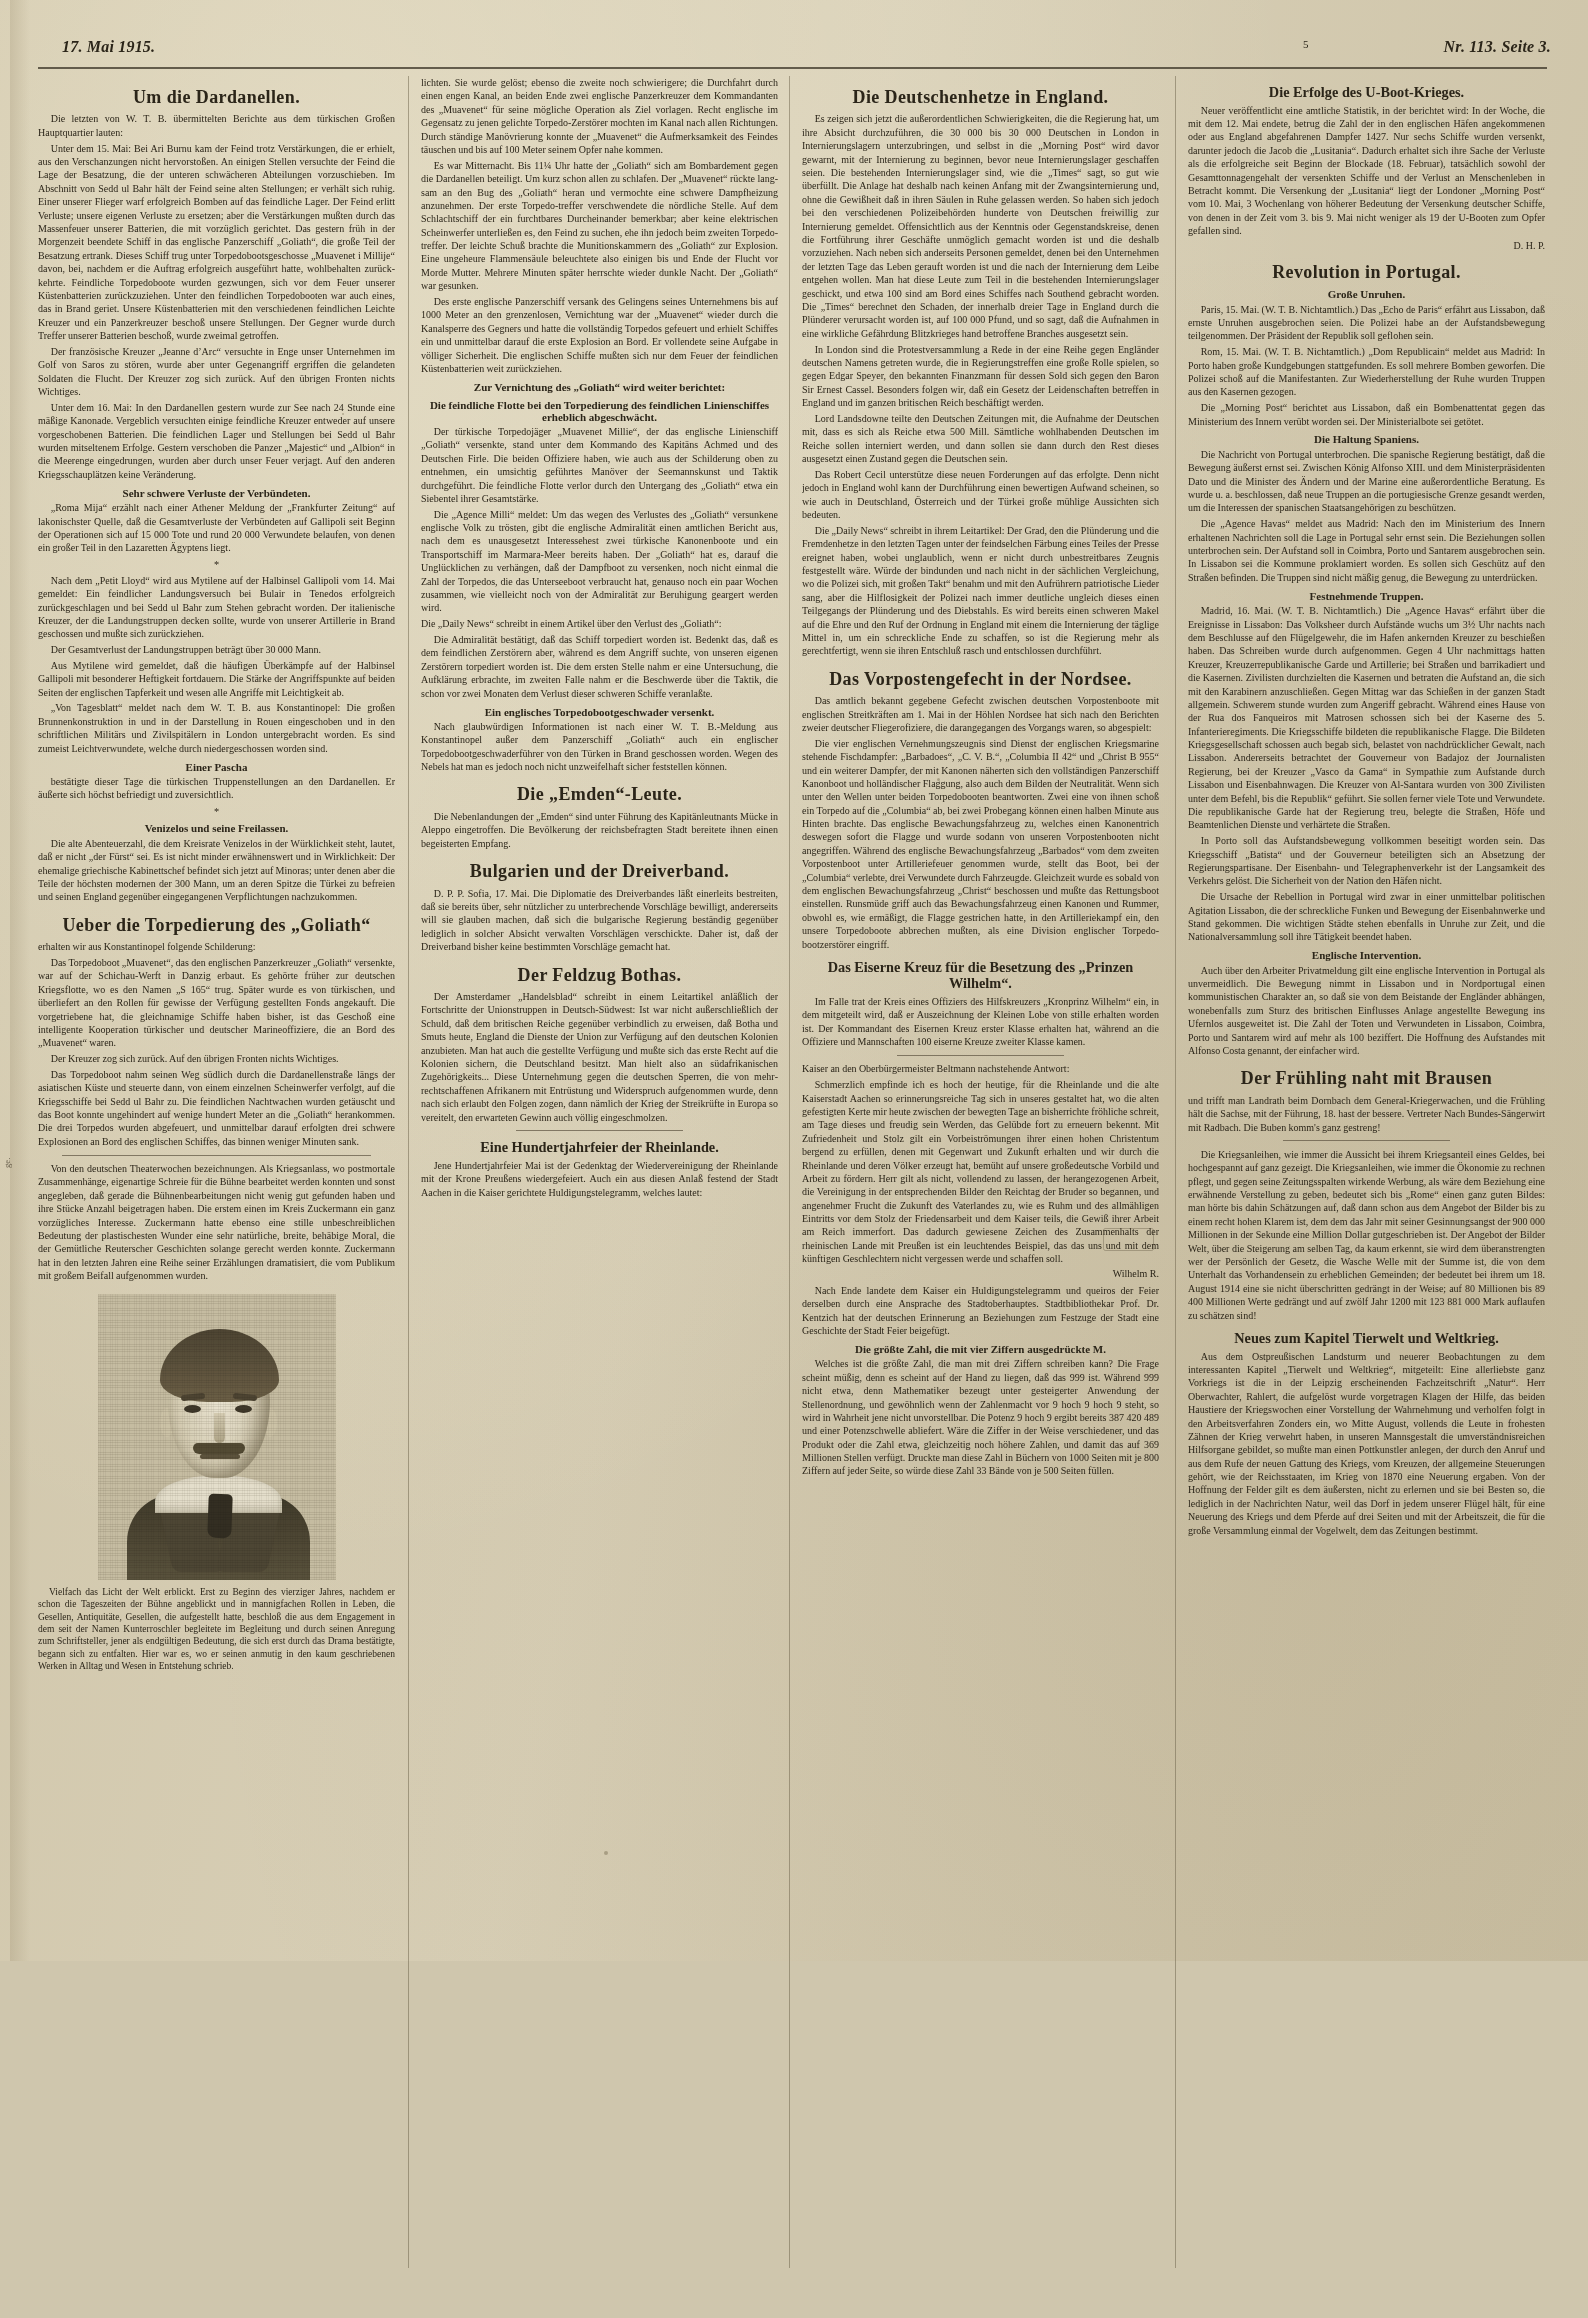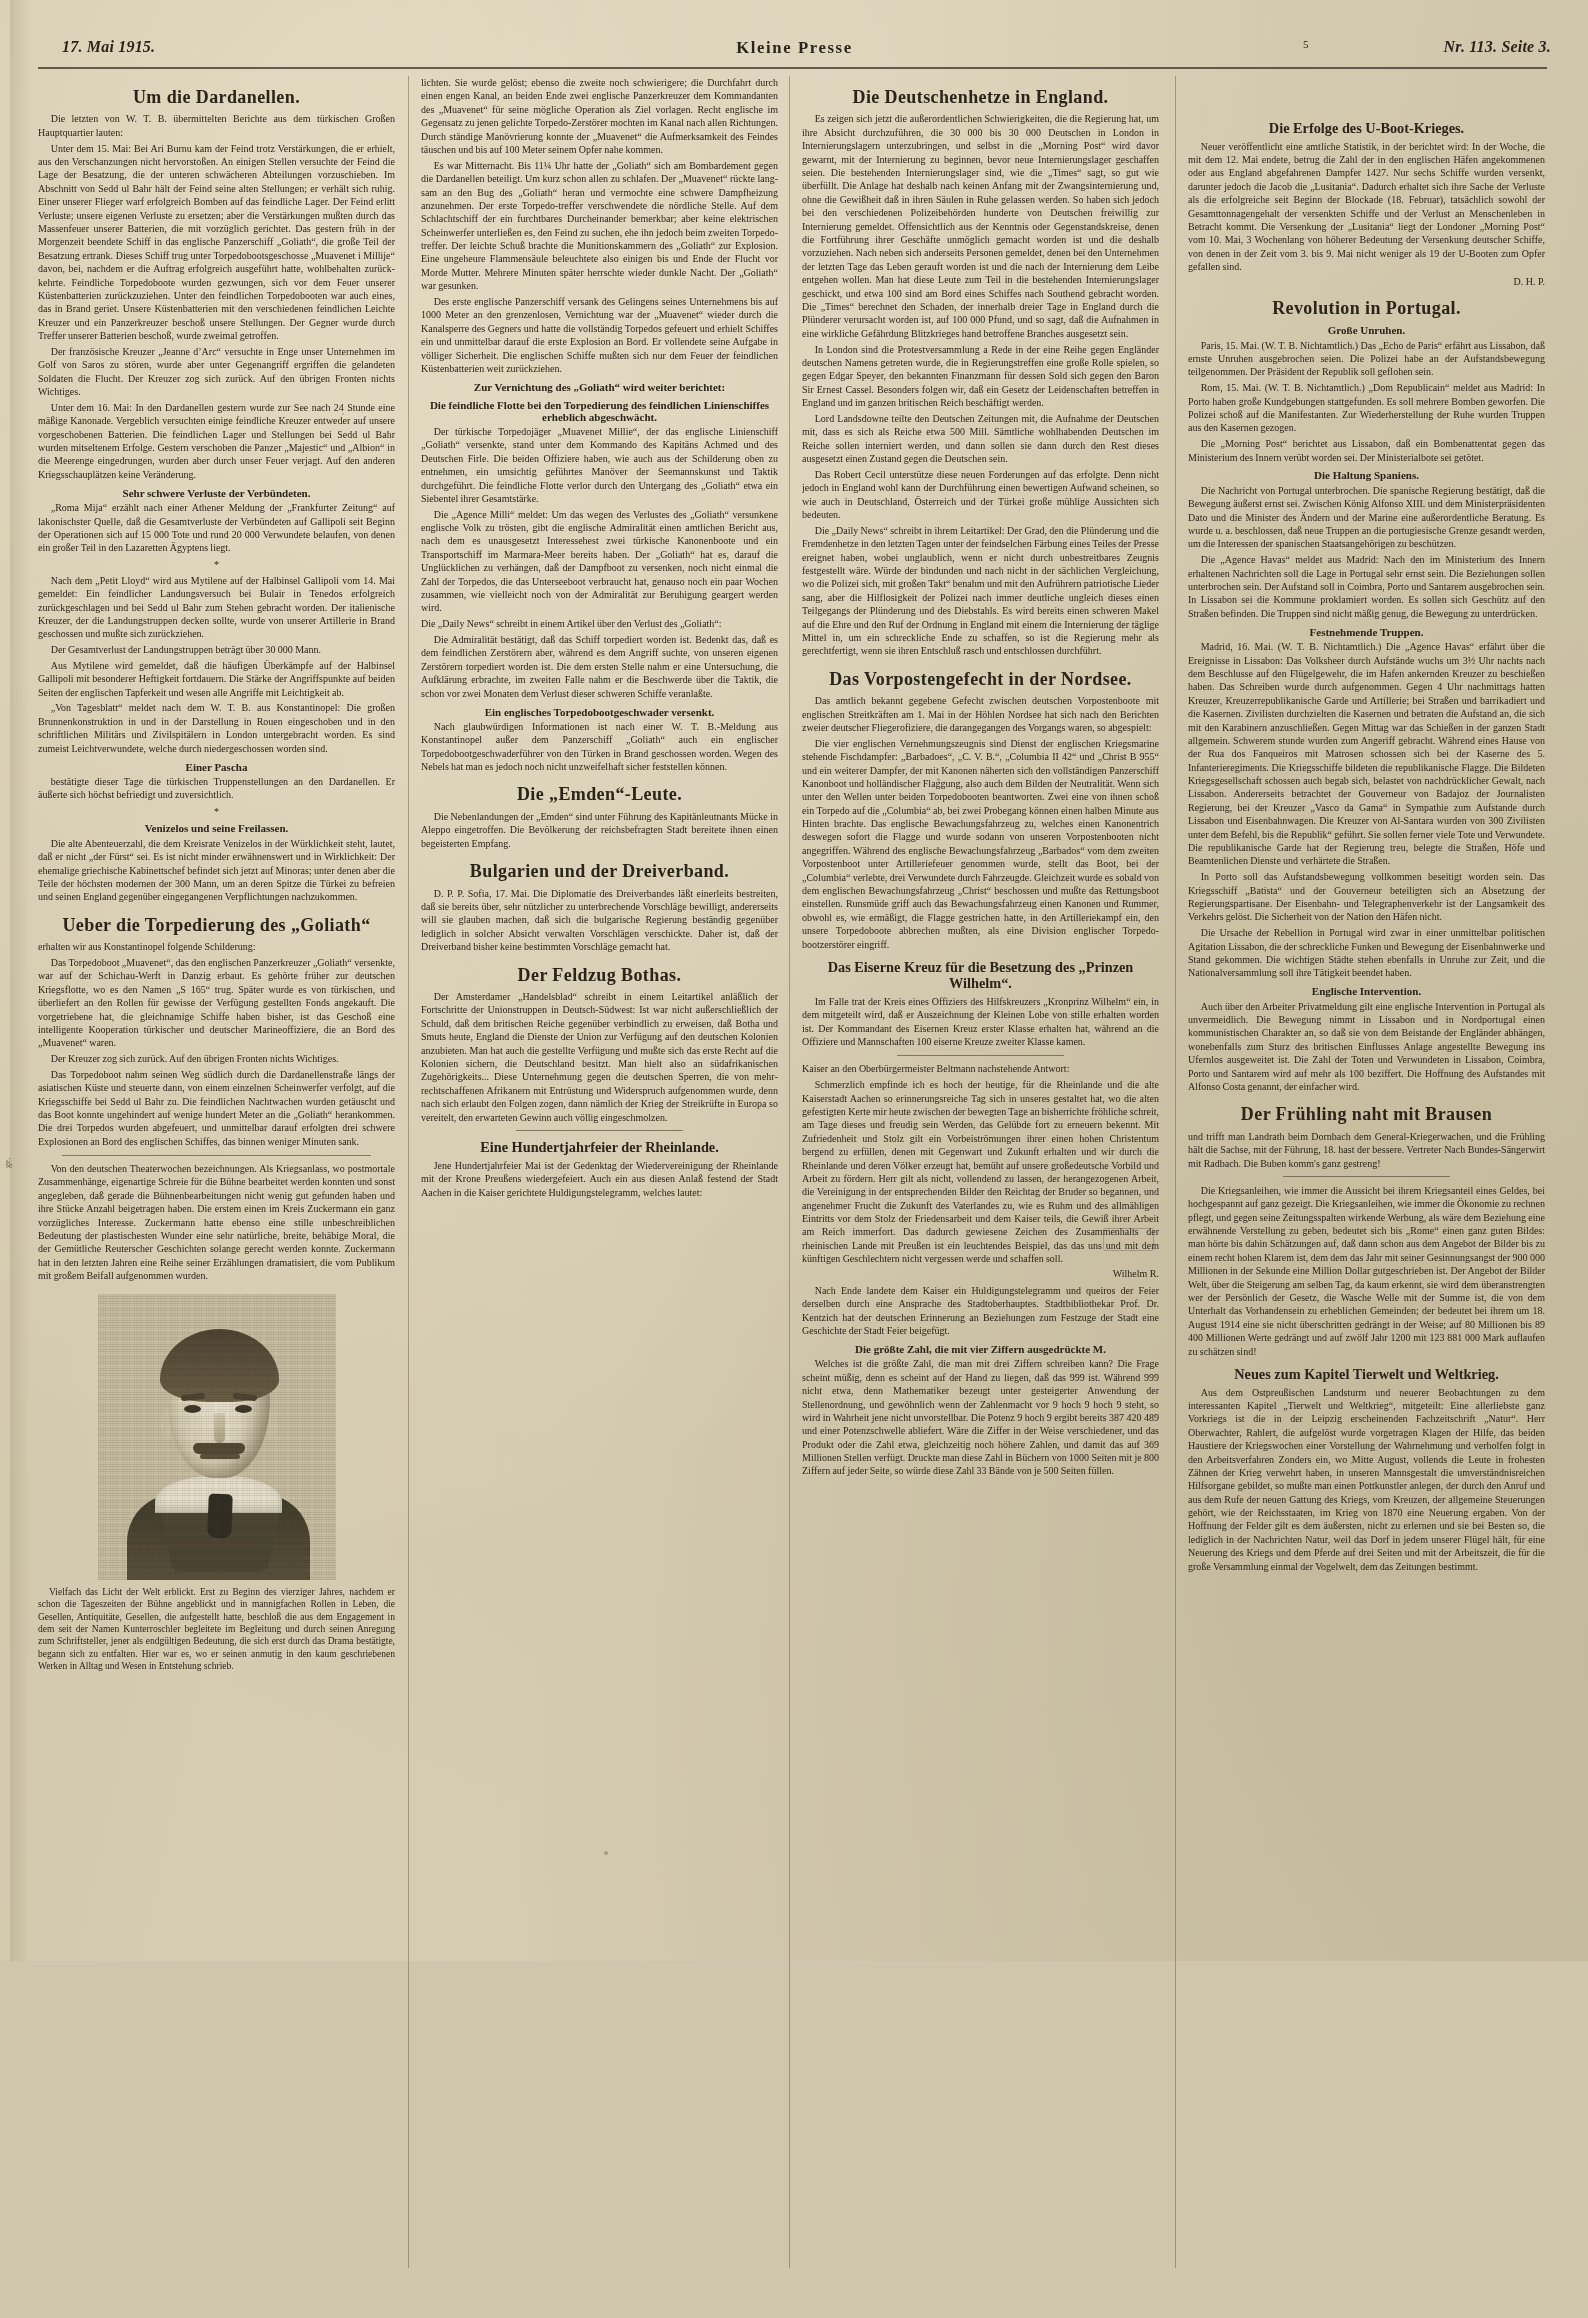--- a/index.html
+++ b/index.html
@@ -60,21 +60,21 @@
   .col {
     position: absolute;
     top: 0;
     width: 357px;
     height: 2192px;
     overflow: hidden;
   }
   .col.c1 { left: 0px; }
   .col.c2 { left: 383px; }
   .col.c3 { left: 764px; }
-  .col.c4 { left: 1150px; margin-top: 36px; }
+  .col.c4 { left: 1150px; }
   .vrule {
     position: absolute;
     top: 0;
     width: 0.8px;
     height: 2192px;
     background: #6a5f47;
     opacity: 0.5;
   }
   .vrule.v1 { left: 370px; }
   .vrule.v2 { left: 751px; }
@@ -267,21 +267,20 @@
 </style>
 </head>
 <body>
 
 <div id="page">
 
   <div class="fold f1"></div>
 
   <div class="masthead">
     <div class="mh-left">17. Mai 1915.</div>
-    <div class="mh-center">Kleine Presse</div>
     <div class="mh-page">5</div>
     <div class="mh-right">
       <span>Nr. 113.</span>
       <span>Seite 3.</span>
     </div>
   </div>
   <div class="rule-top"></div>
 
   <div class="edge-note">ge.</div>
 

